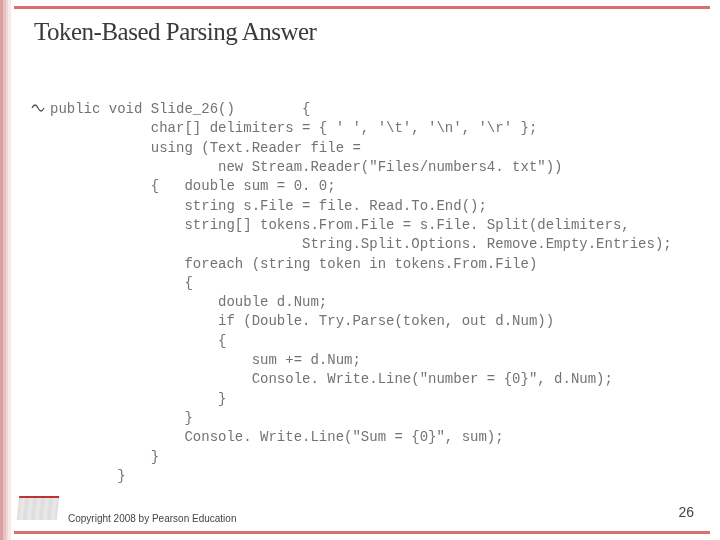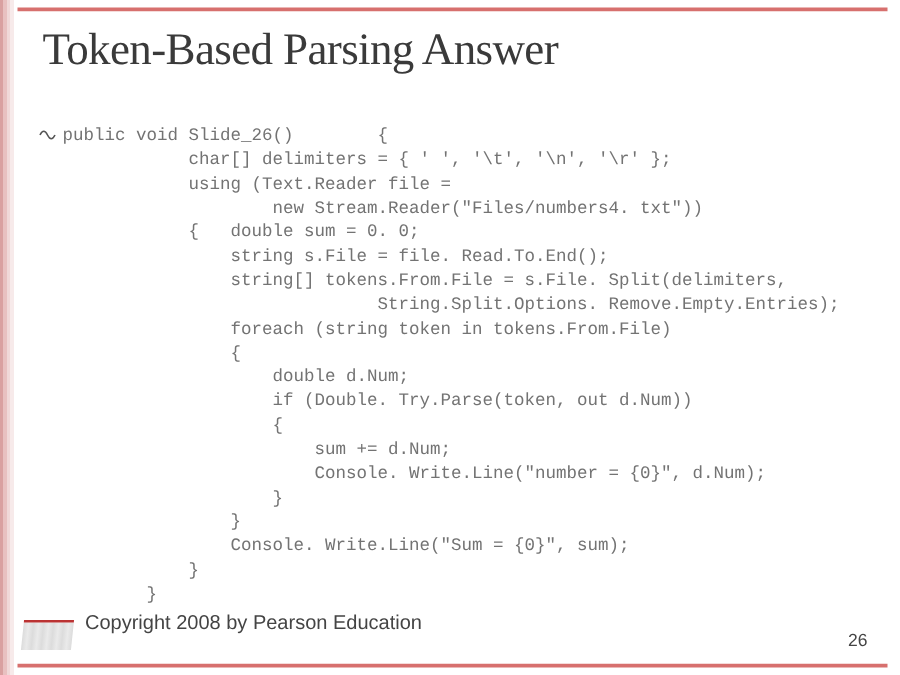--- a/index.html
+++ b/index.html
@@ -40,21 +40,21 @@
   bottom: 6px;
   height: 3px;
   background: #c9403d;
   opacity: 0.75;
 }
 .title {
   position: absolute;
   top: 18px;
   left: 34px;
   right: 20px;
-  font-size: 36px;
+  font-size: 25px;
   font-weight: 400;
   color: #3a3a3a;
   letter-spacing: -0.5px;
 }
 .bullet-glyph {
   position: absolute;
   left: 30px;
   top: 100px;
   color: #555;
   font-size: 18px;
@@ -87,22 +87,22 @@
   background: linear-gradient(to right,
     #dcdcdc 0%, #eaeaea 10%, #dcdcdc 20%, #eaeaea 30%,
     #dcdcdc 40%, #eaeaea 50%, #dcdcdc 60%, #eaeaea 70%,
     #dcdcdc 80%, #eaeaea 90%, #dcdcdc 100%);
   transform: skewX(-6deg);
   border-top: 2px solid #b33;
 }
 .copyright {
   position: absolute;
   left: 68px;
-  bottom: 32px;
-  font-size: 16px;
+  bottom: 16px;
+  font-size: 10px;
   color: #444;
   font-family: Verdana, sans-serif;
 }
 .pagenum {
   position: absolute;
   right: 26px;
   bottom: 20px;
   font-size: 14px;
   color: #444;
   font-family: Verdana, sans-serif;

